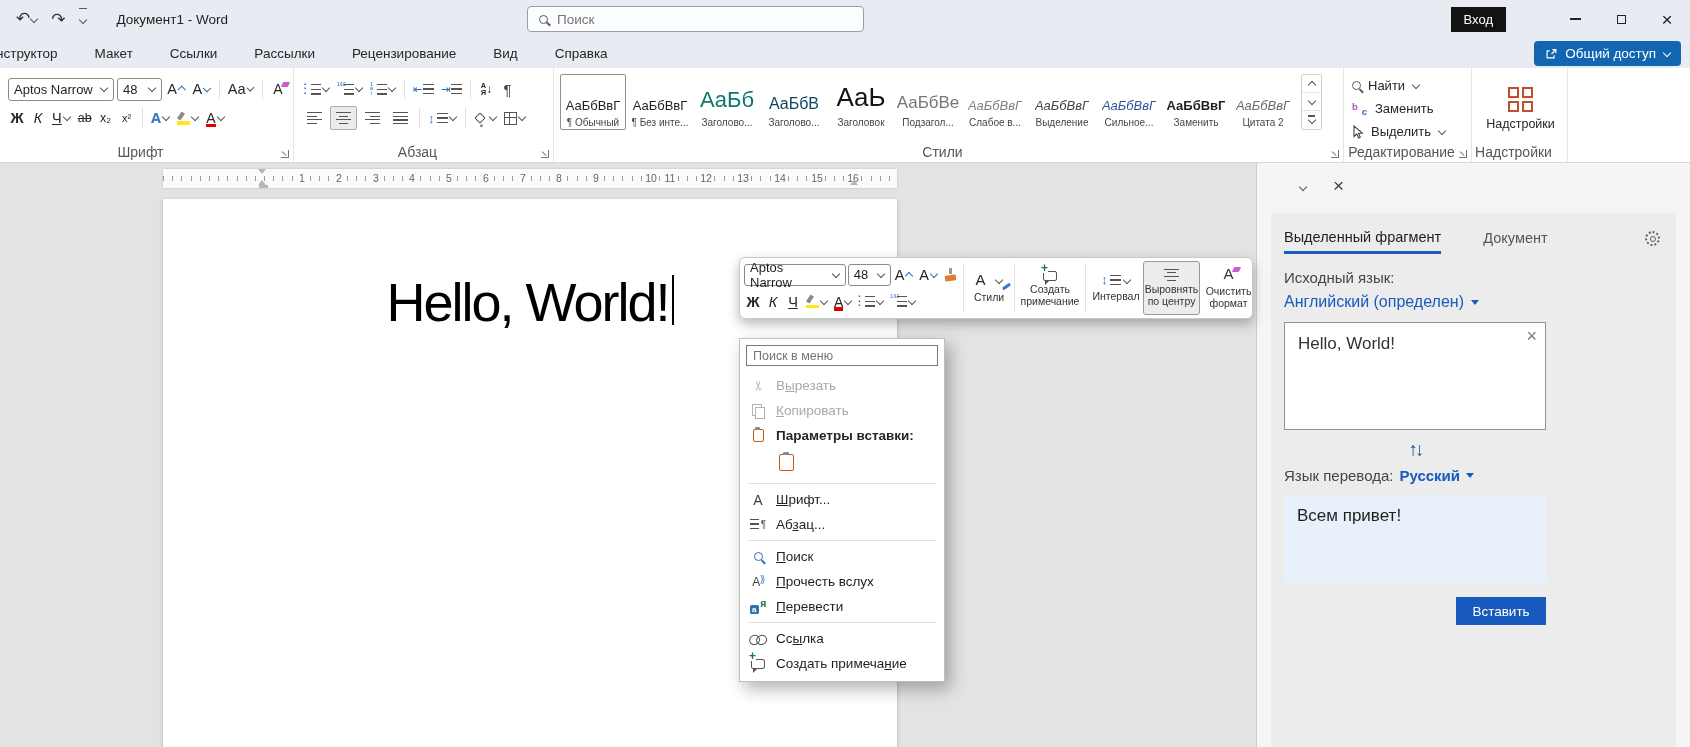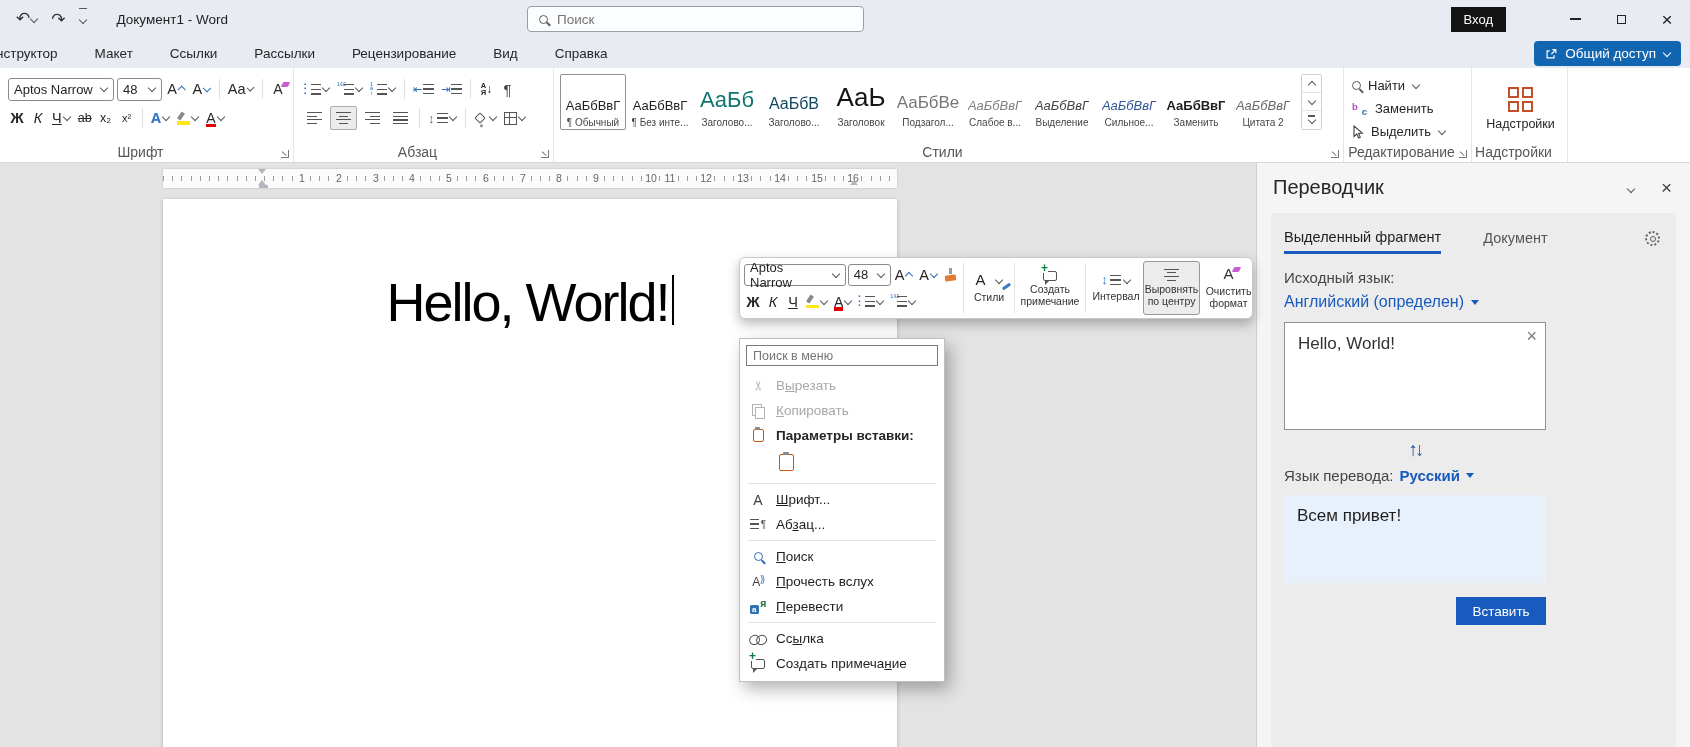--- a/index.html
+++ b/index.html
@@ -656,21 +656,20 @@
     <button class="mi">
         <span class="ic">
           <span class="ic-bubble plus" style="margin-top:0"></span>
         </span>
         <span>Создать примеча<u>н</u>ие</span>
       </button>
   </div>
 
   <div class="panel">
     <div class="p-head">
-      <span class="t">Переводчик</span>
       <button class="hb"><span class="chev"></span></button>
       <button class="hb"><span>×</span></button>
     </div>
     <div class="p-card">
       <div class="p-tabs">
         <button class="p-tab1">Выделенный фрагмент</button>
         <button class="p-tab2">Документ</button>
         <span class="ic-gear"></span>
       </div>
       <div class="p-lbl">Исходный язык:</div>

